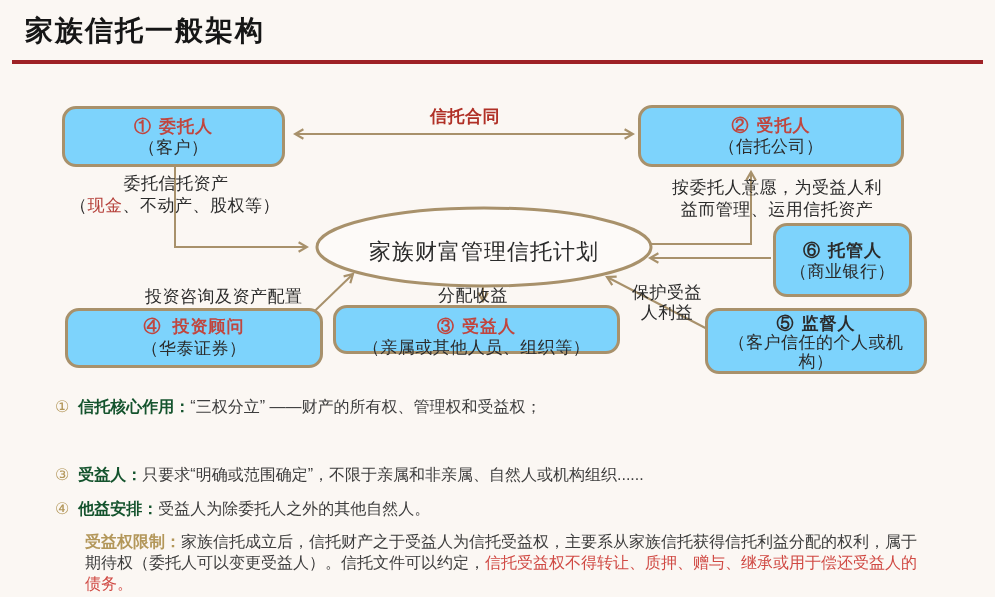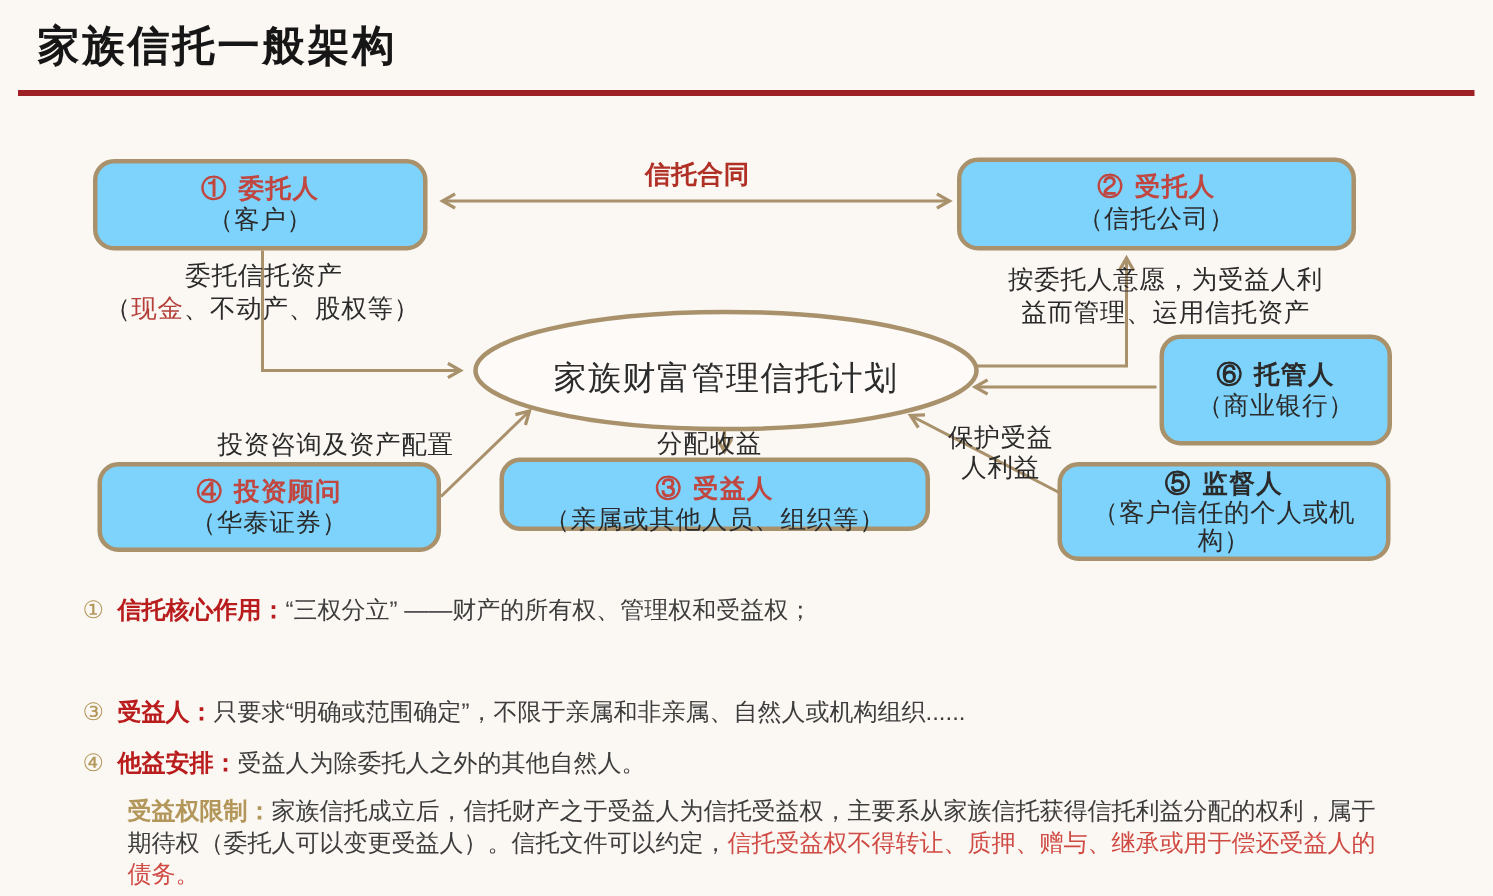--- a/index.html
+++ b/index.html
@@ -9,39 +9,39 @@
   .title-rule{position:absolute;left:12px;top:60px;width:971px;height:4px;background:#9e2125;}
   svg.arrows{position:absolute;left:0;top:0;width:995px;height:597px;}
   .node{position:absolute;box-sizing:border-box;border:3px solid #a8916b;border-radius:14px;background:#7dd3fc;text-align:center;font-family:"DejaVu Serif",serif;}
   .node-title{font-size:17px;line-height:22px;font-weight:600;letter-spacing:1px;}
   .node-title.red{color:#c0463f;}
   .node-title.dark{color:#2b2b2b;}
   .node-sub{font-size:17px;line-height:21px;color:#2b2b2b;letter-spacing:0.5px;}
   .n1{left:62px;top:106px;width:223px;height:61px;padding-top:6px;}
   .n2{left:638px;top:105px;width:266px;height:62px;padding-top:6px;}
   .n3{left:333px;top:305px;width:287px;height:49px;padding-top:7px;}
-  .n4{left:65px;top:308px;width:229px;height:60px;padding-top:6px;}
+  .n4{left:65px;top:308px;width:258px;height:60px;padding-top:6px;font-family:Liberation Mono, monospace;}
   .n5{left:705px;top:308px;width:222px;height:66px;padding-top:2px;}
   .n5 .node-title{line-height:20px;}
   .n5 .node-sub{line-height:19px;padding:0 12px;}
-  .n6{left:773px;top:223px;width:155px;height:74px;padding-top:13px;}
+  .n6{left:773px;top:223px;width:139px;height:74px;padding-top:13px;}
   .elabel{position:absolute;font-family:"DejaVu Serif",serif;font-size:17px;color:#2b2b2b;letter-spacing:0.5px;white-space:nowrap;}
   .elabel.center{text-align:center;white-space:normal;}
   .contract-label{left:400px;top:105px;width:130px;text-align:center;color:#b03026;font-weight:700;}
   .entrust1{left:86px;top:172px;width:180px;text-align:center;}
   .entrust2{left:30px;top:194px;width:290px;text-align:center;}
   .entrust2 .redword{color:#b5403a;}
   .manage{left:671px;top:176px;width:212px;line-height:22px;}
   .advisory{left:145px;top:285px;}
   .distribute{left:438px;top:284px;}
   .protect{left:627px;top:282px;width:80px;line-height:20px;}
   .ellipse-label{position:absolute;left:318px;top:237px;width:332px;text-align:center;font-family:"DejaVu Serif",serif;font-size:22px;color:#2b2b2b;letter-spacing:1px;}
   .note-row{position:absolute;left:55px;white-space:nowrap;font-size:16px;color:#3d3d3d;}
   .note-num{color:#b3975a;margin-right:9px;}
-  .note-label,.note-sep{color:#b91c1c;font-weight:700;}
+  .note-label,.note-sep{color:#14532d;font-weight:700;}
   .r1{top:397px;} .r2{top:430px;} .r3{top:465px;} .r4{top:499px;}
   .restriction{position:absolute;left:85px;top:531px;width:842px;font-size:16px;line-height:21px;color:#3d3d3d;}
   .restriction .label,.restriction .sep{color:#b3975a;font-weight:700;}
   .restriction .redtext{color:#d04a44;}
 </style>
 </head>
 <body>
 
 <div class="slide">
 

